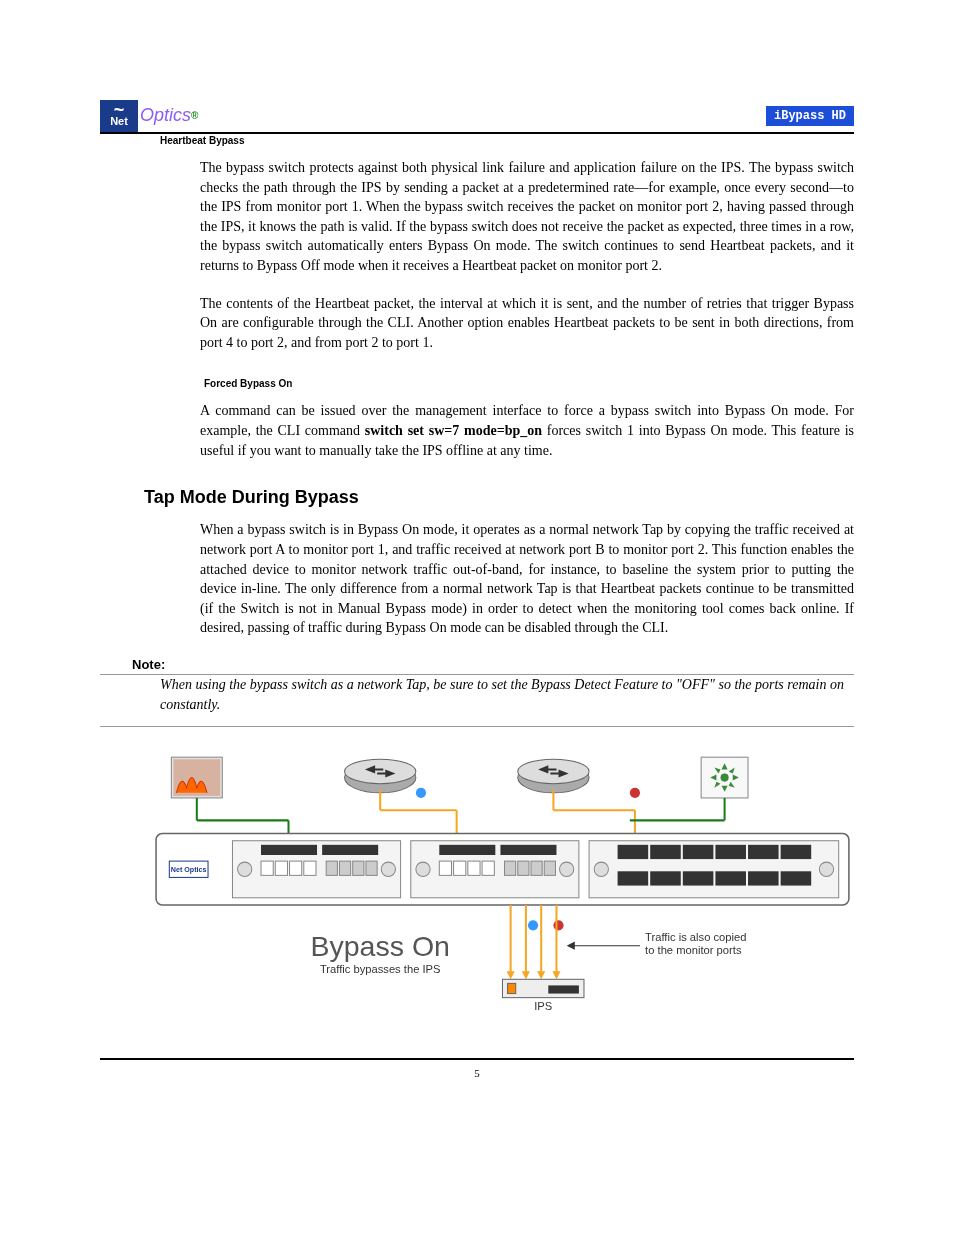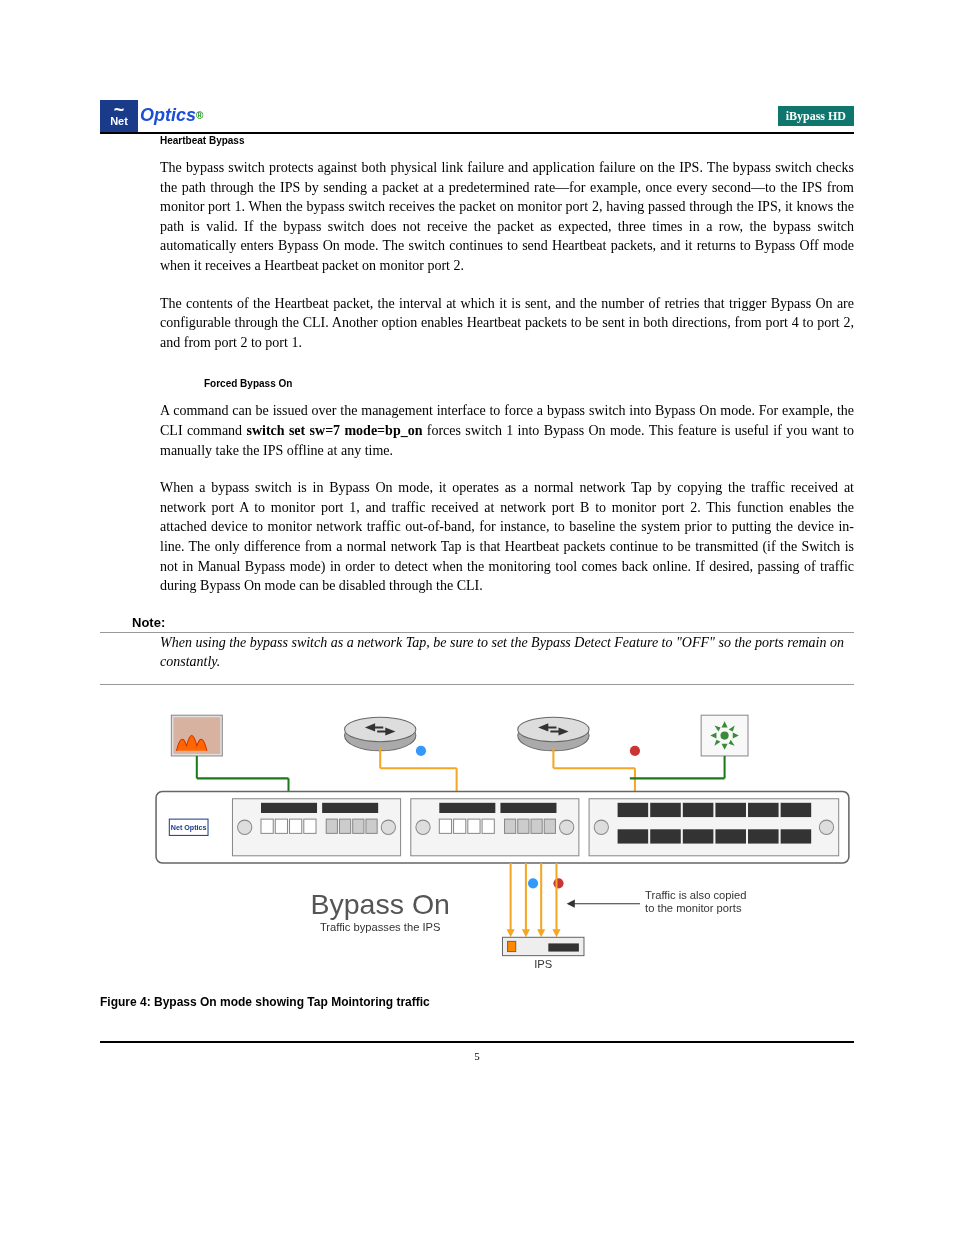--- a/index.html
+++ b/index.html
@@ -52,34 +52,34 @@
       color: #fff;
       font-size: 18px;
       font-weight: bold;
     }
     .logo-net {
       font-size: 11px;
       position: absolute;
       bottom: 3px;
     }
     .logo-optics {
-      color: #1d4ed8;
+      color: #8b5cf6;
       font-style: italic;
-      font-weight: bold;
+      font-weight: normal;
       font-size: 18px;
     }
     .logo-reg {
       color: #1a8a1a;
       font-size: 10px;
       vertical-align: super;
     }
     .product-badge {
-      background: #0f766e;
+      background: #1d4ed8;
       color: #fff;
-      font-family: Liberation Serif, serif;
+      font-family: Liberation Mono, monospace;
       font-weight: bold;
       font-size: 12px;
       padding: 2px 8px;
     }
     .content {
       padding-left: 60px;
     }
     .section-heading {
       font-family: Arial, Helvetica, sans-serif;
       font-weight: bold;
@@ -89,20 +89,21 @@
     .main-heading {
       font-family: Arial, Helvetica, sans-serif;
       font-weight: bold;
       font-size: 18px;
       margin-left: -60px;
       margin-bottom: 10px;
     }
     .paragraph {
       margin-bottom: 18px;
       text-align: justify;
+      margin-left: 40px;
     }
     .inline-bold {
       font-weight: bold;
     }
     .section-gap {
       margin-top: 25px;
       padding-left: 44px;
     }
     .note-label {
       font-family: Arial, Helvetica, sans-serif;
@@ -172,20 +173,21 @@
 
   <div class="section-heading">Heartbeat Bypass</div>
   <p class="paragraph">The bypass switch protects against both physical link failure and application failure on the IPS. The bypass switch checks the path through the IPS by sending a packet at a predetermined rate—for example, once every second—to the IPS from monitor port 1. When the bypass switch receives the packet on monitor port 2, having passed through the IPS, it knows the path is valid. If the bypass switch does not receive the packet as expected, three times in a row, the bypass switch automatically enters Bypass On mode. The switch continues to send Heartbeat packets, and it returns to Bypass Off mode when it receives a Heartbeat packet on monitor port 2.</p>
   <p class="paragraph">The contents of the Heartbeat packet, the interval at which it is sent, and the number of retries that trigger Bypass On are configurable through the CLI. Another option enables Heartbeat packets to be sent in both directions, from port 4 to port 2, and from port 2 to port 1.</p>
 
   <div class="section-heading section-gap">Forced Bypass On</div>
   <p class="paragraph">
     <span>A command can be issued over the management interface to force a bypass switch into Bypass On mode. For example, the CLI command  </span><span class="inline-bold">switch set sw=7 mode=bp_on</span><span> forces switch 1 into Bypass On mode. This feature is useful if you want to manually take the IPS offline at any time.</span>
   </p>
 
+  <div class="main-heading section-gap">Tap Mode During Bypass</div>
   <p class="paragraph">When a bypass switch is in Bypass On mode, it operates as a normal network Tap by copying the traffic received at network port A to monitor port 1, and traffic received at network port B to monitor port 2. This function enables the attached device to monitor network traffic out-of-band, for instance, to baseline the system prior to putting the device in-line. The only difference from a normal network Tap is that Heartbeat packets continue to be transmitted (if the Switch is not in Manual Bypass mode) in order to detect when the monitoring tool comes back online. If desired, passing of traffic during Bypass On mode can be disabled through the CLI.</p>
 
   <div class="note-row">
     <span class="note-label">Note:</span>
   </div>
   <p class="note-text"> When using the bypass switch as a network Tap, be sure to set the Bypass Detect Feature to "OFF" so the ports remain on constantly.</p>
   <div class="note-divider-bottom"></div>
 
   <div class="figure-container">
     <svg class="figure-svg" viewBox="0 0 740 270">
@@ -320,20 +322,19 @@
       <text x="535" y="190" font-size="11" fill="#333" font-family="Arial">Traffic is also copied</text>
       <text x="535" y="203" font-size="11" fill="#333" font-family="Arial">to the monitor ports</text>
 
       <g>
         <rect x="395" y="228" width="80" height="18" fill="#eee" stroke="#666"></rect>
         <rect x="400" y="232" width="8" height="10" fill="#ff8800" stroke="#666"></rect>
         <rect x="440" y="234" width="30" height="8" fill="#333"></rect>
       </g>
       <text x="435" y="258" font-size="11" text-anchor="middle" fill="#333" font-family="Arial">IPS</text>
     </svg>
-    <div class="figure-caption">Figure 4: Bypass On mode showing Tap Mointoring traffic</div>
   </div>
 
 </div>
 
 <div class="footer-bar">
   <span>5</span>
 </div>
 
 </body></html>

